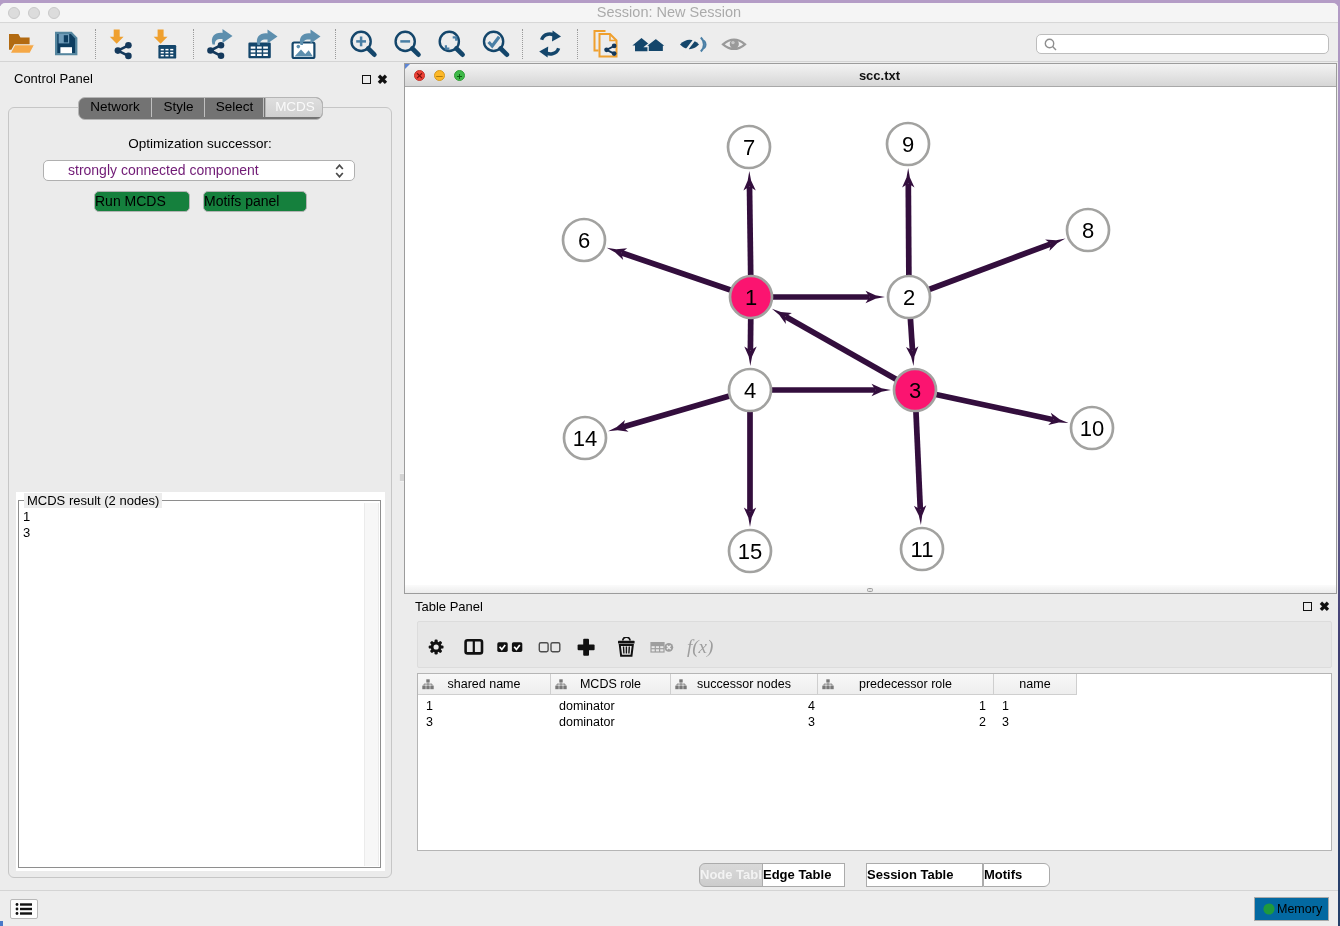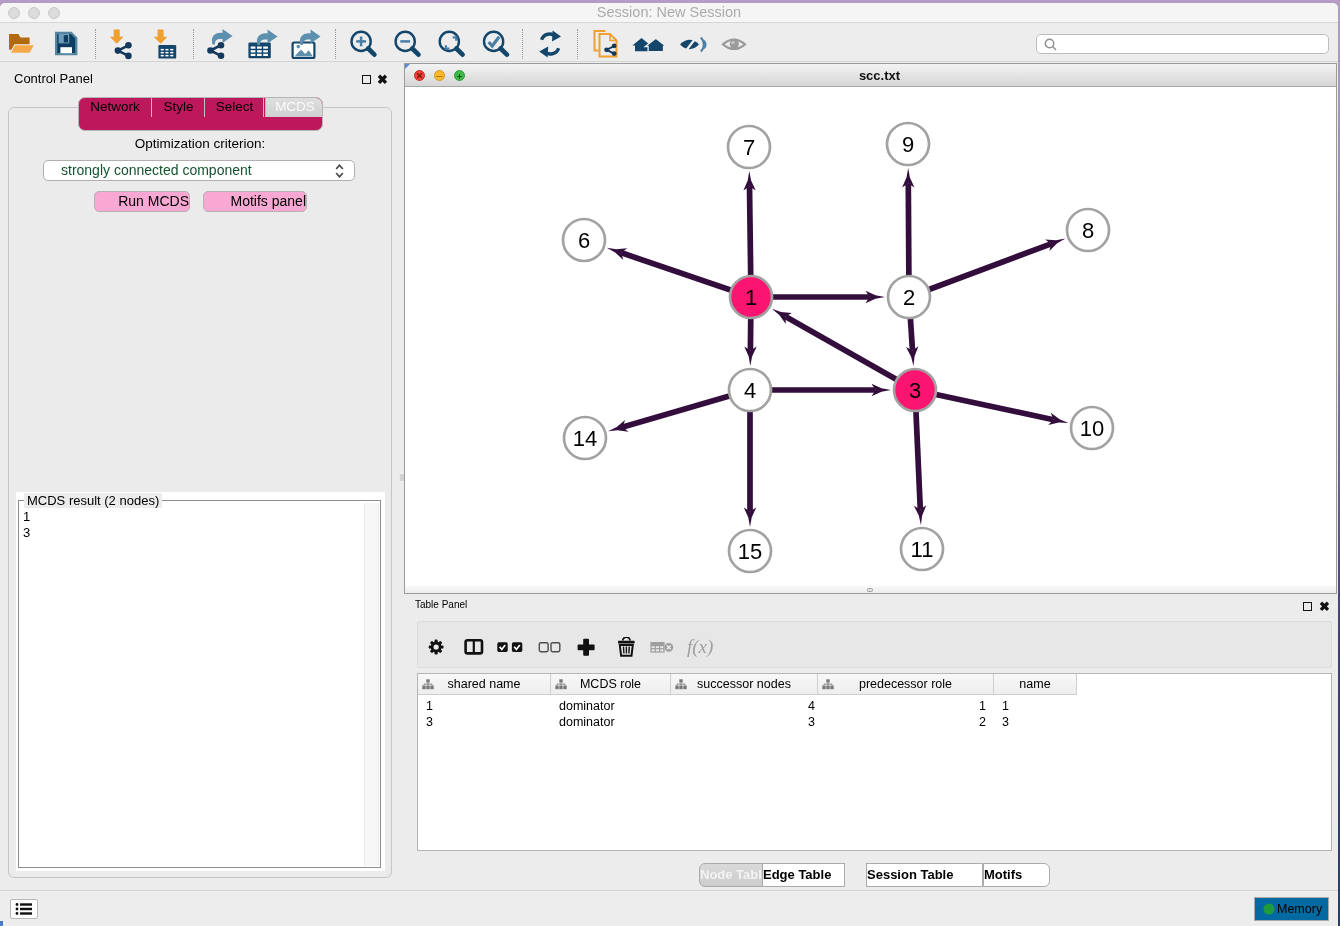--- a/index.html
+++ b/index.html
@@ -13,43 +13,43 @@
 .tl{position:absolute;top:4px;width:12px;height:12px;border-radius:50%;background:#dcdcdc;border:1px solid #c9c9c9}
 #title-text{left:0;top:4px;width:1338px;text-align:center;font-size:14.5px;color:#ababab}
 
 #toolbar{left:0;top:24px;width:1338px;height:38px;background:#ededed;border-bottom:1px solid #d4d4d4}
 .sep{position:absolute;top:5px;height:30px;width:0;border-left:1px dotted #9a9a9a}
 #searchbox{left:1036px;top:10px;width:293px;height:20px;background:#fff;border:1px solid #bdbdbd;border-radius:5px}
 
 #cp-title{left:14px;top:71px;font-size:13px;color:#000}
 .wbtn-sq{position:absolute;width:9px;height:9px;border:1.6px solid #111}
 .wbtn-x{position:absolute;font-size:13px;font-weight:bold;color:#111;line-height:10px}
-#tabstrip{left:78px;top:97px;width:245px;height:34px;background:#be185d;border:1px solid #b5b5b5;border-radius:7px;overflow:hidden}
+#tabstrip{left:78px;top:97px;width:245px;height:23px;background:#737373;border:1px solid #b5b5b5;border-radius:7px;overflow:hidden}
 .tseg{position:absolute;top:0;height:19px;font-size:13.5px;color:#000;text-align:center;line-height:18px;border-right:1px solid #c0c0c0}
 #tseg-mcds{background:linear-gradient(#dedede,#d0d0d0);color:#fafafa;border-right:none;border-left:1px solid #b5b5b5}
 #cp-panel{left:8px;top:107px;width:384px;height:771px;background:#ebebeb;border:1px solid #c6c6c6;border-radius:6px}
 #opt-label{left:8px;top:136px;width:384px;text-align:center;font-size:13.5px;color:#000}
-#dropdown{left:43px;top:160px;width:312px;height:21px;background:#fff;border:1px solid #b0b0b0;border-radius:5px;font-size:14px;line-height:19px;padding-left:17px;color:#14532d}
-.btn{position:absolute;top:191px;height:21px;background:#f9a8d4;border:1px solid #b4b4b4;border-radius:5px;font-size:14px;color:#000;text-align:right;line-height:19px}
+#dropdown{left:43px;top:160px;width:312px;height:21px;background:#fff;border:1px solid #b0b0b0;border-radius:5px;font-size:14px;line-height:19px;padding-left:24px;color:#701a75}
+.btn{position:absolute;top:191px;height:21px;background:#15803d;border:1px solid #b4b4b4;border-radius:5px;font-size:14px;color:#000;text-align:left;line-height:19px}
 #fs-white{left:16px;top:492px;width:369px;height:379px;background:#fff}
 #fieldset{left:18px;top:500px;width:363px;height:368px;border:1px solid #8e8e8e}
 #fs-legend{left:24px;top:493px;background:#ececec;padding:0 3px;font-size:13px;color:#000}
 #fs-scroll{left:364px;top:503px;width:15px;height:363px;background:#f7f7f7;border-left:1px solid #ebebeb;border-right:1px solid #ebebeb}
 #fs-text{left:23px;top:509px;font-size:13px;line-height:16px;color:#000}
 
 #vsplit-grip{left:399px;top:473px;width:5px;height:9px;background:#d3d3d3;border-top:1px solid #f2f2f2;border-bottom:1px solid #f2f2f2;border-left:1px solid #e8e8e8}
 
 #netwin{left:404px;top:63px;width:933px;height:531px;border:1px solid #9c9c9c;background:#fff}
 #net-titlebar{left:0;top:0;width:931px;height:23px;background:linear-gradient(#f3f3f3,#d6d6d6);border-bottom:1px solid #a8a8a8}
 #net-title{left:9px;top:4px;width:931px;text-align:center;font-size:13px;font-weight:bold;color:#111}
 .mac{position:absolute;top:5.5px;width:11px;height:11px;border-radius:50%;font:bold 9px/10.5px "Liberation Sans",sans-serif;text-align:center}
 #net-bottom{left:0;top:521px;width:931px;height:8px;background:linear-gradient(#fbfbfb,#ececec)}
 #net-grip{left:462px;top:524px;width:6px;height:4px;background:#e2e2e2;border:1px solid #9e9e9e;border-radius:1.5px}
 
-#tp-title{left:415px;top:599px;font-size:10px;color:#000}
+#tp-title{left:415px;top:599px;font-size:13px;color:#000}
 #tp-strip{left:417px;top:621px;width:915px;height:47px;background:#e7e7e7;border:1px solid #dcdcdc;border-radius:2px}
 #tablebox{left:417px;top:673px;width:915px;height:178px;background:#fff;border:1px solid #b5b5b5}
 .th{position:absolute;top:0;height:21px;background:linear-gradient(#f8f8f8,#eeeeee);border-right:1px solid #cfcfcf;border-bottom:1px solid #cfcfcf;font-size:12.5px;color:#000;text-align:center;line-height:21px}
 .treeicon{position:absolute;top:5px}
 .cell{position:absolute;font-size:12.5px;color:#000;height:16px;line-height:16px}
 
 .btab{position:absolute;top:863px;height:24px;background:#fff;border:1px solid #ababab;font-size:13px;font-weight:bold;color:#000;line-height:22px}
 #btab-node{background:linear-gradient(#d9d9d9,#cccccc);color:#f3f3f3;border-radius:6px 0 0 6px}
 #btab-motifs{border-radius:0 6px 6px 0}
 
@@ -213,21 +213,21 @@
 <div class="abs" id="cp-title">Control Panel</div>
 <div class="wbtn-sq" style="left:362px;top:75px"></div>
 <div class="wbtn-x" style="left:377px;top:75px">✖</div>
 <div class="abs" id="cp-panel"></div>
 <div class="abs" id="tabstrip">
 <div class="tseg" style="left:0;width:73px">Network</div>
 <div class="tseg" style="left:74px;width:52px">Style</div>
 <div class="tseg" style="left:127px;width:58px">Select</div>
 <div class="tseg" id="tseg-mcds" style="left:186px;width:59px">MCDS</div>
 </div>
-<div class="abs" id="opt-label">Optimization criterion:</div>
+<div class="abs" id="opt-label">Optimization successor:</div>
 <div class="abs" id="dropdown">strongly connected component
   <svg width="9" height="14" style="position:absolute;right:10px;top:3px" viewBox="0 0 9 14">
       <path d="M1.2,5 L4.5,1.2 L7.8,5" fill="none" stroke="#4a4a4a" stroke-width="1.7"></path>
       <path d="M1.2,9 L4.5,12.8 L7.8,9" fill="none" stroke="#4a4a4a" stroke-width="1.7"></path>
     </svg>
 </div>
 <div class="btn" style="left:94px;width:96px">Run MCDS</div>
 <div class="btn" style="left:203px;width:104px">Motifs panel</div>
 <div class="abs" id="fs-white"></div>
 <div class="abs" id="fieldset"></div>

